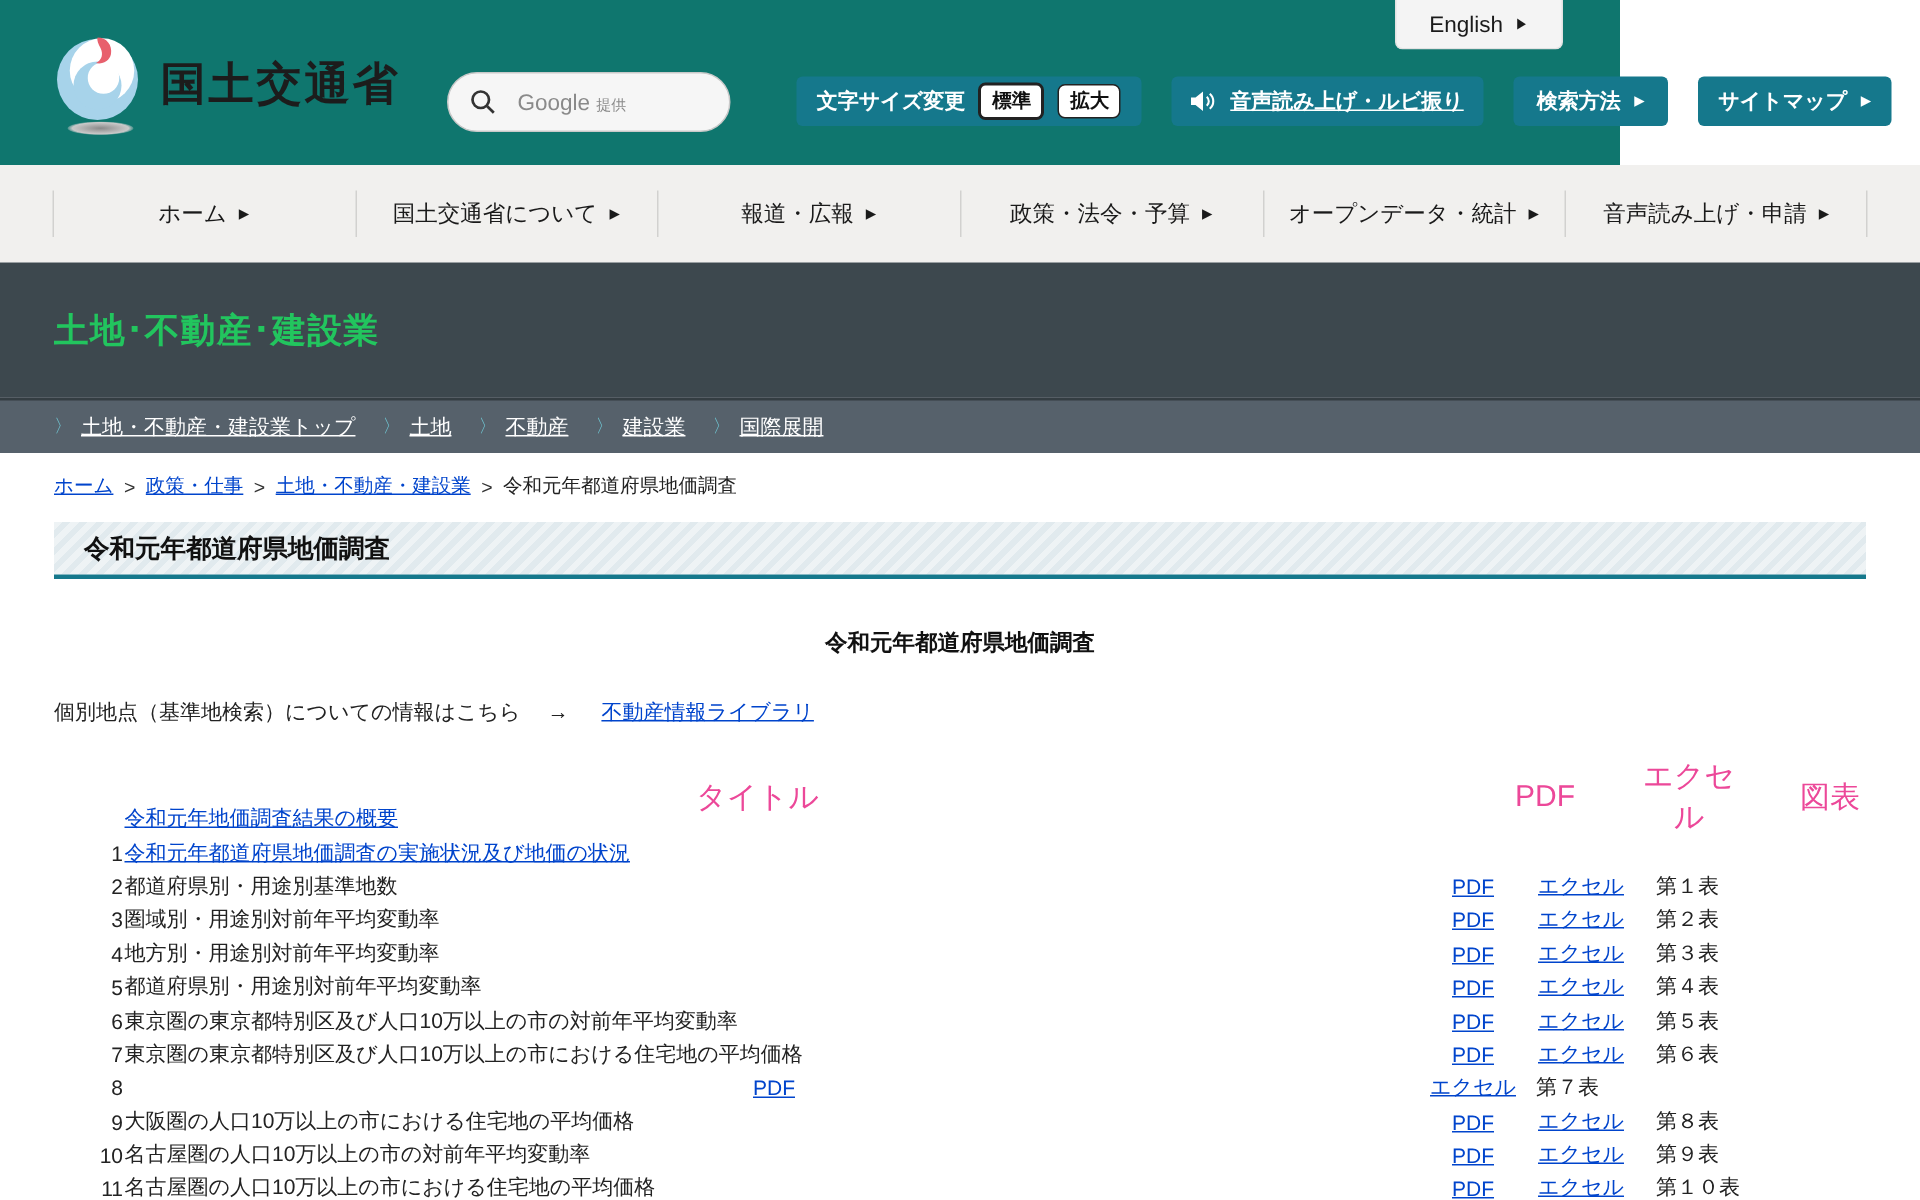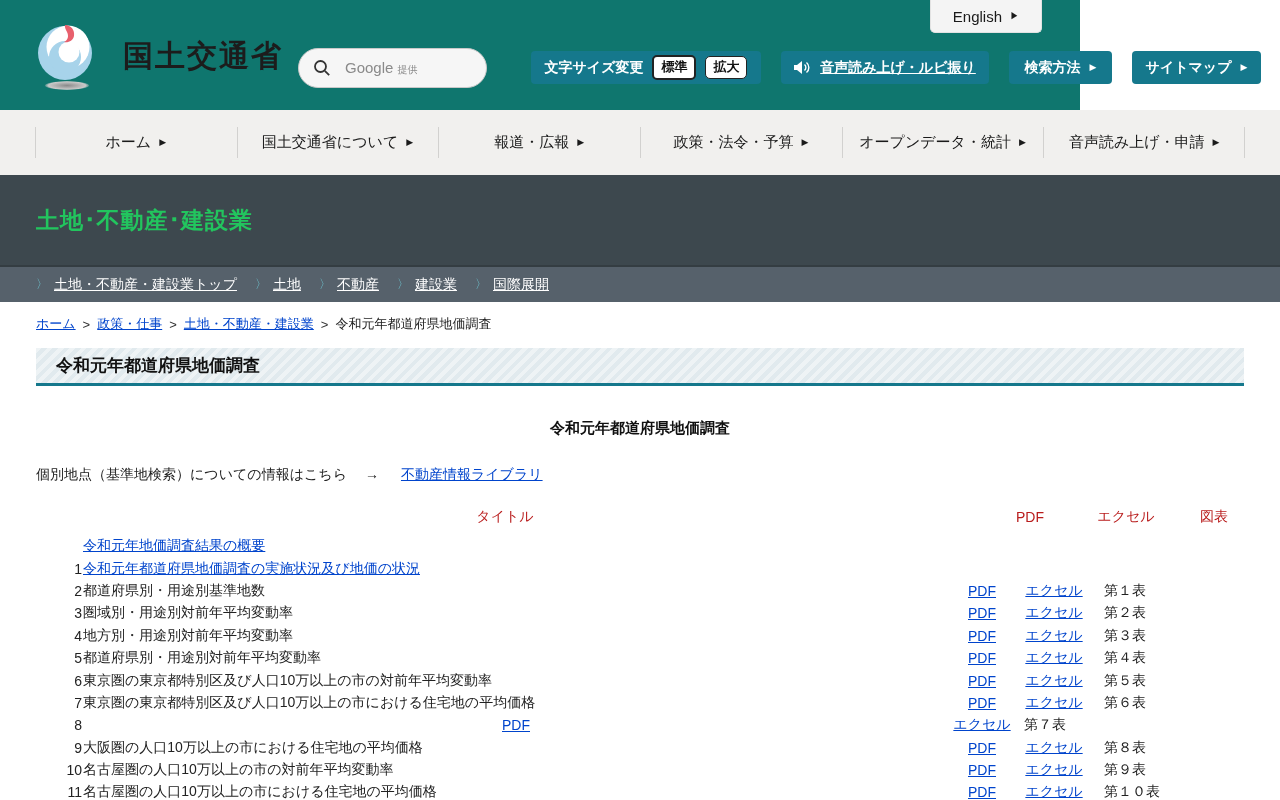--- a/index.html
+++ b/index.html
@@ -6,21 +6,21 @@
   html,body { width:1280px; height:800px; overflow:hidden; background:#fff;
     font-family:"Liberation Sans","DejaVu Sans",sans-serif; color:#222; }
 
   
   .header { position:relative; width:1080px; height:110px; background:#0f766e; }
   .english-btn { position:absolute; top:0; right:38px; height:33px; padding:0 22px;
     background:#f4f4f4; border:1px solid #e2e2e2; border-top:none;
     border-radius:0 0 5px 5px; font-size:15px; color:#1a1a1a;
     display:flex; align-items:center; gap:8px; cursor:pointer; }
   .tri { font-size:9px; line-height:1; }
-  .logo { position:absolute; left:35px; top:22px; display:flex; align-items:center; gap:26px; }
+  .logo { position:absolute; left:35px; top:22px; display:flex; align-items:center; gap:10px; }
   .logo-mark { position:relative; width:62px; height:68px; }
   .logo-shadow { position:absolute; left:10px; bottom:0; width:44px; height:9px;
     background:radial-gradient(ellipse at center,#8a8a8a 0%,#c9c9c9 60%,rgba(255,255,255,0) 75%);
     border-radius:50%; }
   .logo-text { font-size:30px; font-weight:bold; color:#1c1c1c; letter-spacing:2px; }
   .search-box { position:absolute; left:298px; top:48px; width:189px; height:40px;
     background:#f6f6f6; border:1px solid #c9c9c9; border-radius:20px;
     display:flex; align-items:center; padding:0 14px; gap:14px; cursor:text; }
   .search-hint { color:#8a8a8a; font-size:15px; }
   .search-hint small { font-size:10px; }
@@ -62,21 +62,21 @@
     border-bottom:3px solid #15788c; padding-left:20px; }
   .title-box h1 { font-size:17px; font-weight:bold; color:#111; display:inline; }
   .center-heading { text-align:center; font-size:15px; font-weight:bold; margin-top:33px; color:#111; }
   .info-line { margin-top:28px; font-size:14px; color:#222; }
   .info-arrow { margin:0 22px 0 18px; }
   .a-link { color:#0044cc; text-decoration:underline; cursor:pointer; }
 
   
   .dl-table { margin-top:20px; width:1208px; }
   .t-head, .t-row { display:grid; grid-template-columns:46px 868px 64px 80px 150px; align-items:center; }
-  .t-head { height:26px; font-size:14px; color:#b91c1c; margin-bottom:5px;gap:24px; }
+  .t-head { height:26px; font-size:20px; color:#ec4899; margin-bottom:5px;gap:24px; }
   .th-title { grid-column:1 / span 2; text-align:center; }
   .th-c { text-align:center; }
   .th-l { text-align:left; padding-left:10px; }
   .t-row { height:22.4px; font-size:14px; }
   .c-num { text-align:right; color:#222; }
   .c-title { padding-left:1px; color:#222; white-space:nowrap; overflow:hidden; }
   .c-pdf, .c-excel { text-align:center; }
   .c-chart { padding-left:10px; color:#222; }
 </style>
 </head>

